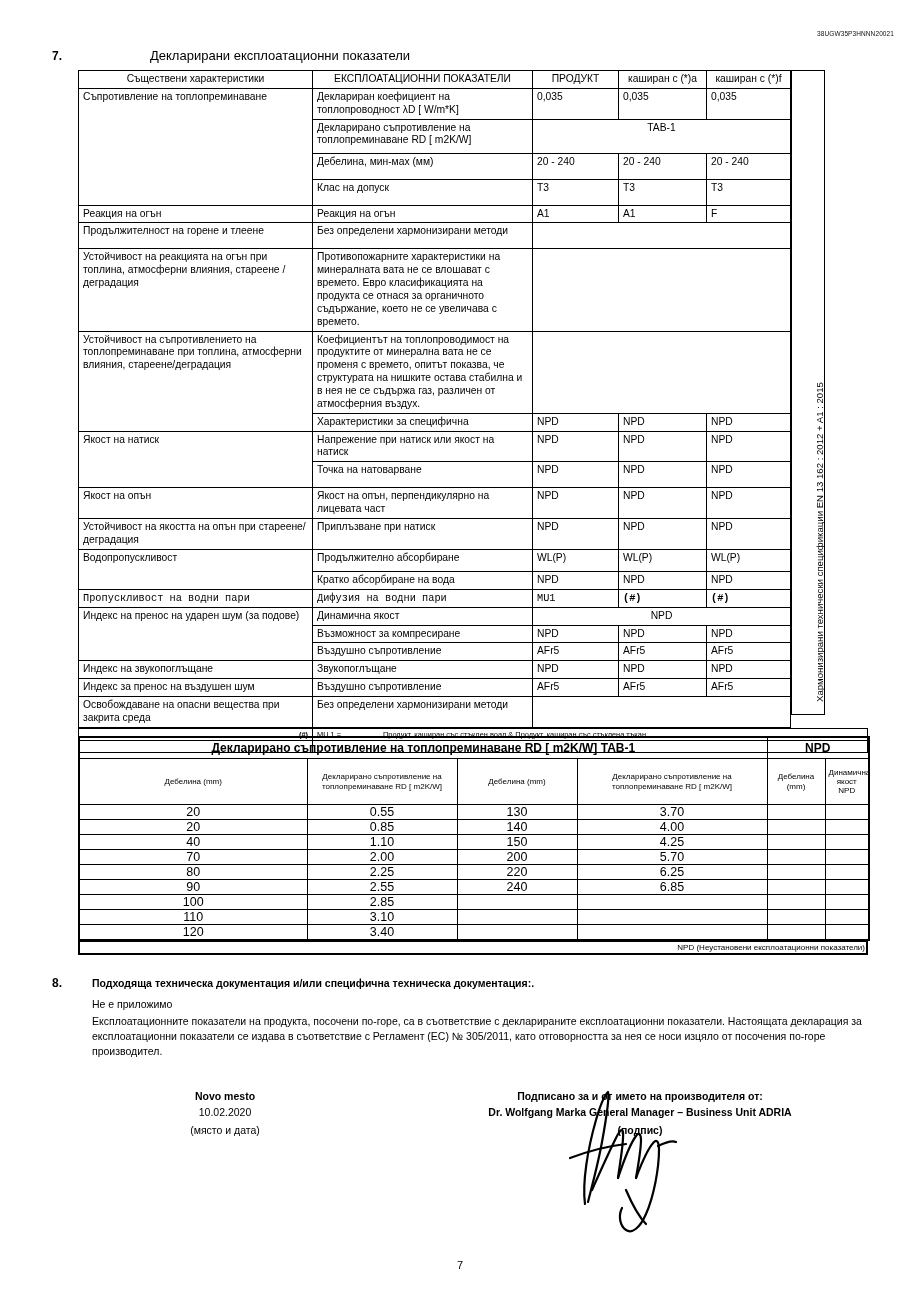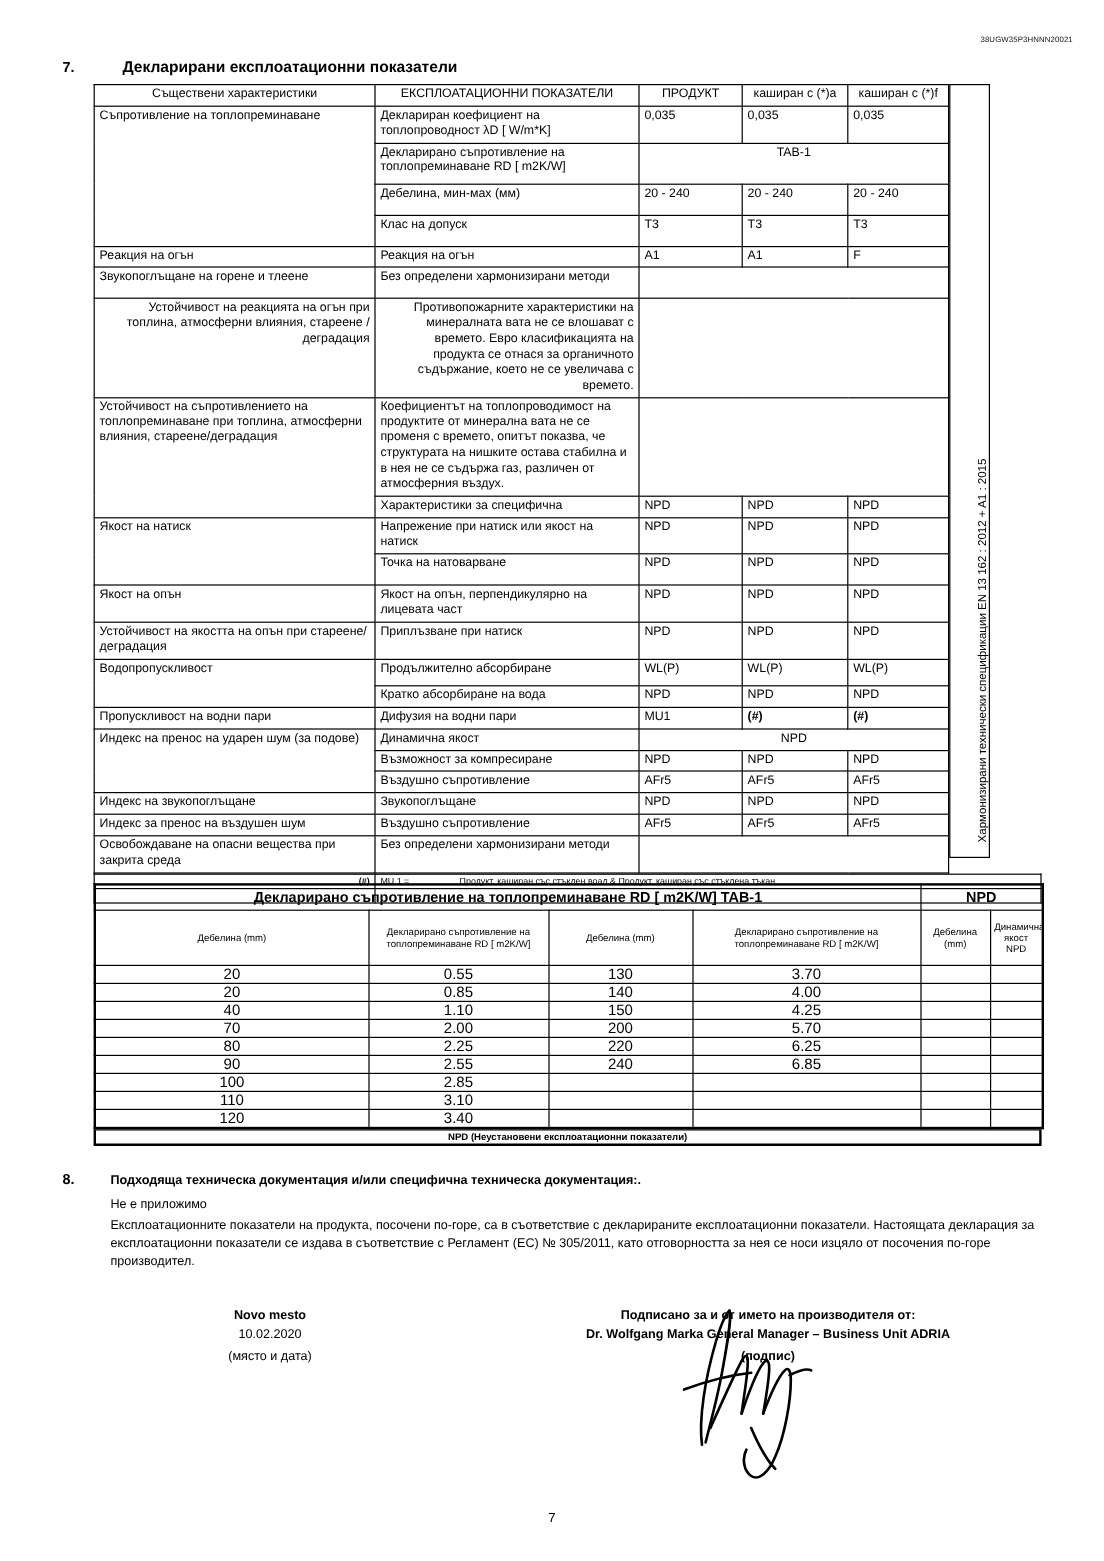--- a/index.html
+++ b/index.html
@@ -27,21 +27,21 @@
   
   .sec7 {
     position: absolute;
     top: 48px;
     left: 52px;
     width: 820px;
     display: flex;
     align-items: baseline;
   }
   .sec7 .num { font-weight: bold; font-size: 12px; width: 50px; }
-  .sec7 .ttl { font-weight: bold; font-size: 13px; }
+  .sec7 .ttl { font-weight: normal; font-size: 13px; margin-left: 48px; }
 
   
   .main-wrap {
     position: absolute;
     top: 70px;
     left: 78px;
     width: 790px;
   }
   table.main {
     border-collapse: collapse;
@@ -141,22 +141,22 @@
   .w1 { width: 228px; }
   .w2 { width: 150px; }
   .w3 { width: 120px; }
   .w4 { width: 190px; }
   .w5 { width: 58px; }
   .w6 { width: 44px; }
   .npd-bar {
     border: 2px solid #000;
     border-top: 1px solid #000;
     font-size: 8px;
-    font-weight: bold;
-    text-align: center;
+    font-weight: normal;
+    text-align: right;
     padding: 1px;
     width: 790px;
   }
 
   
   .sec8 {
     position: absolute;
     top: 976px;
     left: 52px;
     width: 830px;
@@ -260,25 +260,25 @@
             <td class="ctr">T3</td>
           </tr>
           <tr style="height: 17px;">
             <td>Реакция на огън</td>
             <td>Реакция на огън</td>
             <td class="ctr">A1</td>
             <td class="ctr">A1</td>
             <td class="ctr">F</td>
           </tr>
           <tr style="height: 26px;">
-            <td>Звукопоглъщане на горене и тлеене</td>
+            <td>Продължителност на горене и тлеене</td>
             <td>Без определени хармонизирани методи</td>
             <td colspan="3" class="tab1"></td>
           </tr>
-          <tr style="height: 46px; text-align: right;">
+          <tr style="height: 46px;">
             <td>Устойчивост на реакцията на огън при топлина, атмосферни влияния, стареене /деградация</td>
             <td>Противопожарните характеристики на минералната вата не се влошават с времето. Евро класификацията на продукта  се отнася за органичното съдържание, което не се увеличава с времето.</td>
             <td colspan="3" class="tab1"></td>
           </tr>
           <tr style="height: 56px; margin-left: 45px;">
             <td rowspan="2">Устойчивост на съпротивлението на топлопреминаване при топлина, атмосферни влияния, стареене/деградация</td>
             <td>Коефициентът на топлопроводимост на продуктите от минерална вата не се променя с времето, опитът показва, че структурата на нишките остава стабилна и в нея не се съдържа газ, различен от атмосферния въздух.</td>
             <td colspan="3" class="tab1"></td>
           </tr>
           <tr style="height: 17px;">
@@ -320,21 +320,21 @@
             <td class="ctr">WL(P)</td>
             <td class="ctr">WL(P)</td>
             <td class="ctr">WL(P)</td>
           </tr>
           <tr style="height: 18px;">
             <td>Кратко абсорбиране на вода</td>
             <td class="ctr">NPD</td>
             <td class="ctr">NPD</td>
             <td class="ctr">NPD</td>
           </tr>
-          <tr style="height: 17px;">
+          <tr style="height: 17px; font-family: Liberation Mono, monospace;">
             <td>Пропускливост на водни пари</td>
             <td>Дифузия на водни пари</td>
             <td class="ctr">MU1</td>
             <td class="ctr" style="font-weight: bold;">(#)</td>
             <td class="ctr" style="font-weight: bold;">(#)</td>
           </tr>
           <tr style="height: 18px;">
             <td rowspan="3">Индекс на пренос на ударен шум (за подове)</td>
             <td>Динамична якост</td>
             <td colspan="3" class="tab1">NPD</td>

